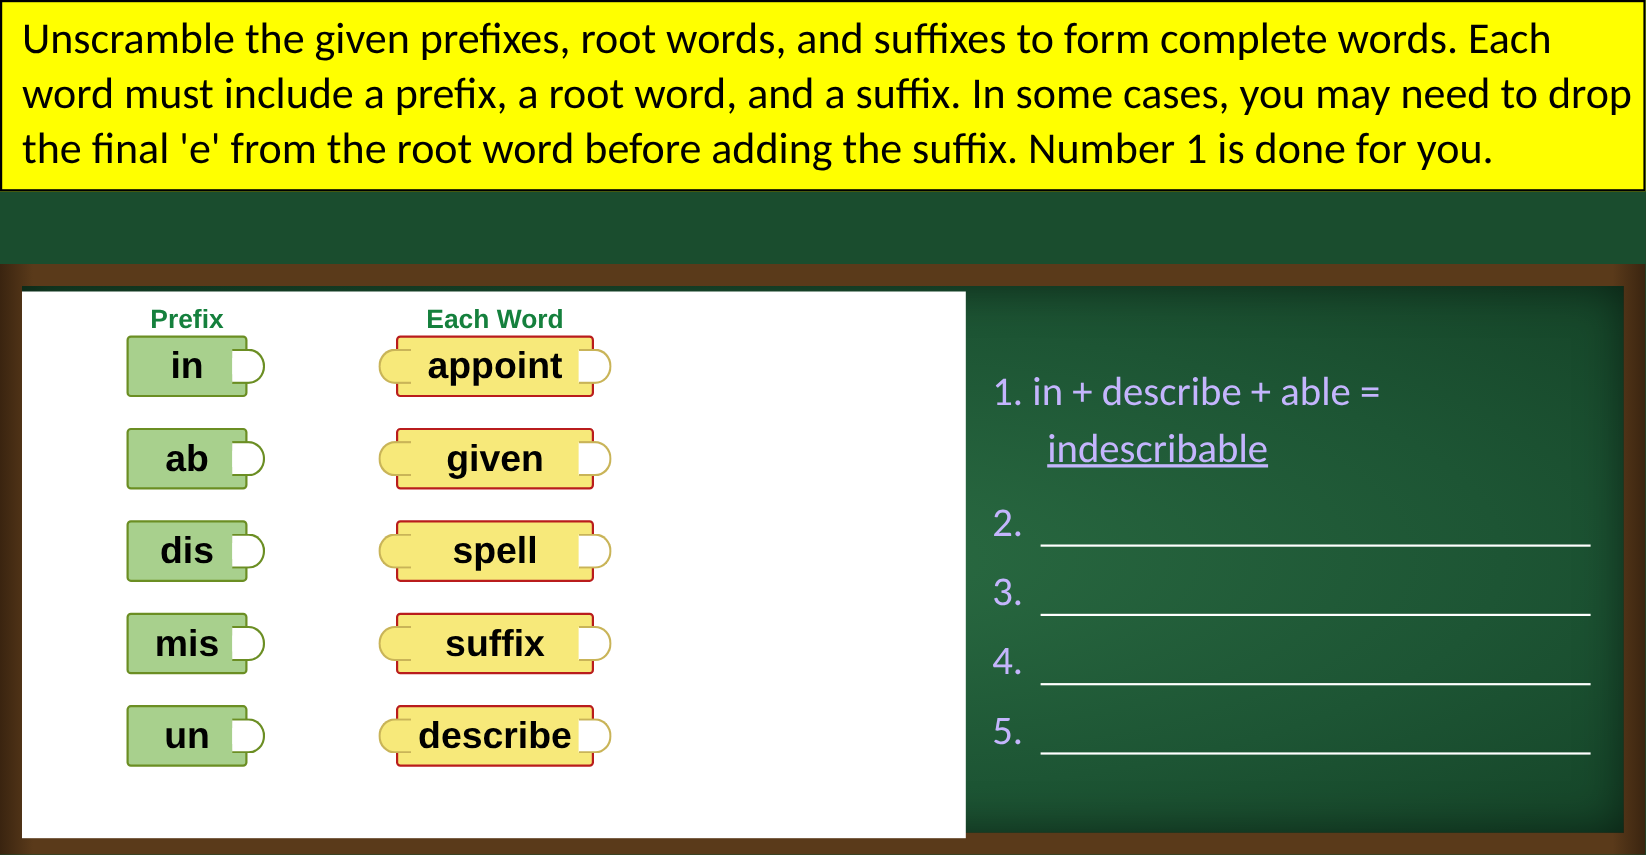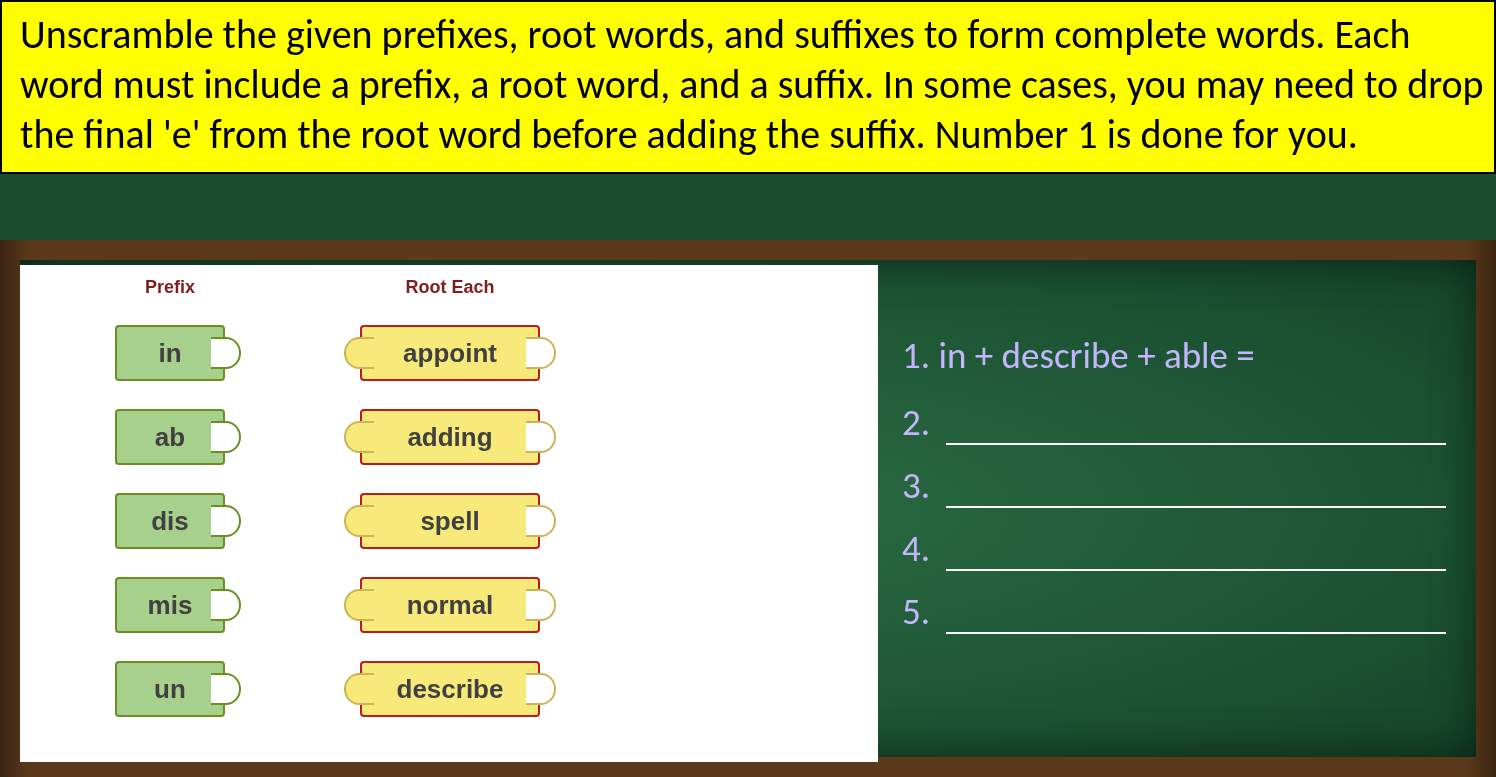--- a/index.html
+++ b/index.html
@@ -66,36 +66,36 @@
   flex-direction: column;
   align-items: center;
 }
 
 .col-prefix { width: 200px; }
 .col-root { width: 320px; margin-left: 20px; }
 .col-suffix { width: 200px; margin-left: 20px; }
 
 .col-header {
   font-weight: bold;
-  font-size: 18px;
-  color: #7f1d1d;
-  margin-bottom: 27px;
+  font-size: 24px;
+  color: #15803d;
+  margin-bottom: 0;
   font-family: Arial, sans-serif;
 }
 
 .piece {
   position: relative;
   height: 56px;
   margin-bottom: 28px;
   display: flex;
   align-items: center;
   justify-content: center;
-  font-size: 26px;
+  font-size: 34px;
   font-weight: bold;
-  color: #404040;
+  color: #000000;
   font-family: Arial, sans-serif;
 }
 
 .piece-green {
   width: 110px;
   background: #a8d08d;
   border: 2px solid #6b8e23;
   border-radius: 4px;
 }
 .piece-green::after {
@@ -221,34 +221,35 @@
   <div class="columns">
     <div class="col col-prefix">
       <div class="col-header">Prefix</div>
       <div class="piece piece-green">in</div>
       <div class="piece piece-green">ab</div>
       <div class="piece piece-green">dis</div>
       <div class="piece piece-green">mis</div>
       <div class="piece piece-green">un</div>
     </div>
     <div class="col col-root">
-      <div class="col-header">Root Each</div>
+      <div class="col-header">Each Word</div>
       <div class="piece piece-yellow">appoint</div>
-      <div class="piece piece-yellow">adding</div>
+      <div class="piece piece-yellow">given</div>
       <div class="piece piece-yellow">spell</div>
-      <div class="piece piece-yellow">normal</div>
+      <div class="piece piece-yellow">suffix</div>
       <div class="piece piece-yellow">describe</div>
     </div>
   </div>
 </div>
 
 <div class="answers">
   <div class="answer-line answer-example">
     <span>1.</span>
     <span>in + describe + able =</span><br>
+    <span class="answer-filled">indescribable</span>
   </div>
   <div class="answer-line">
     <span>2.</span>
     <span class="blank-line"></span>
   </div>
   <div class="answer-line">
     <span>3.</span>
     <span class="blank-line"></span>
   </div>
   <div class="answer-line">

